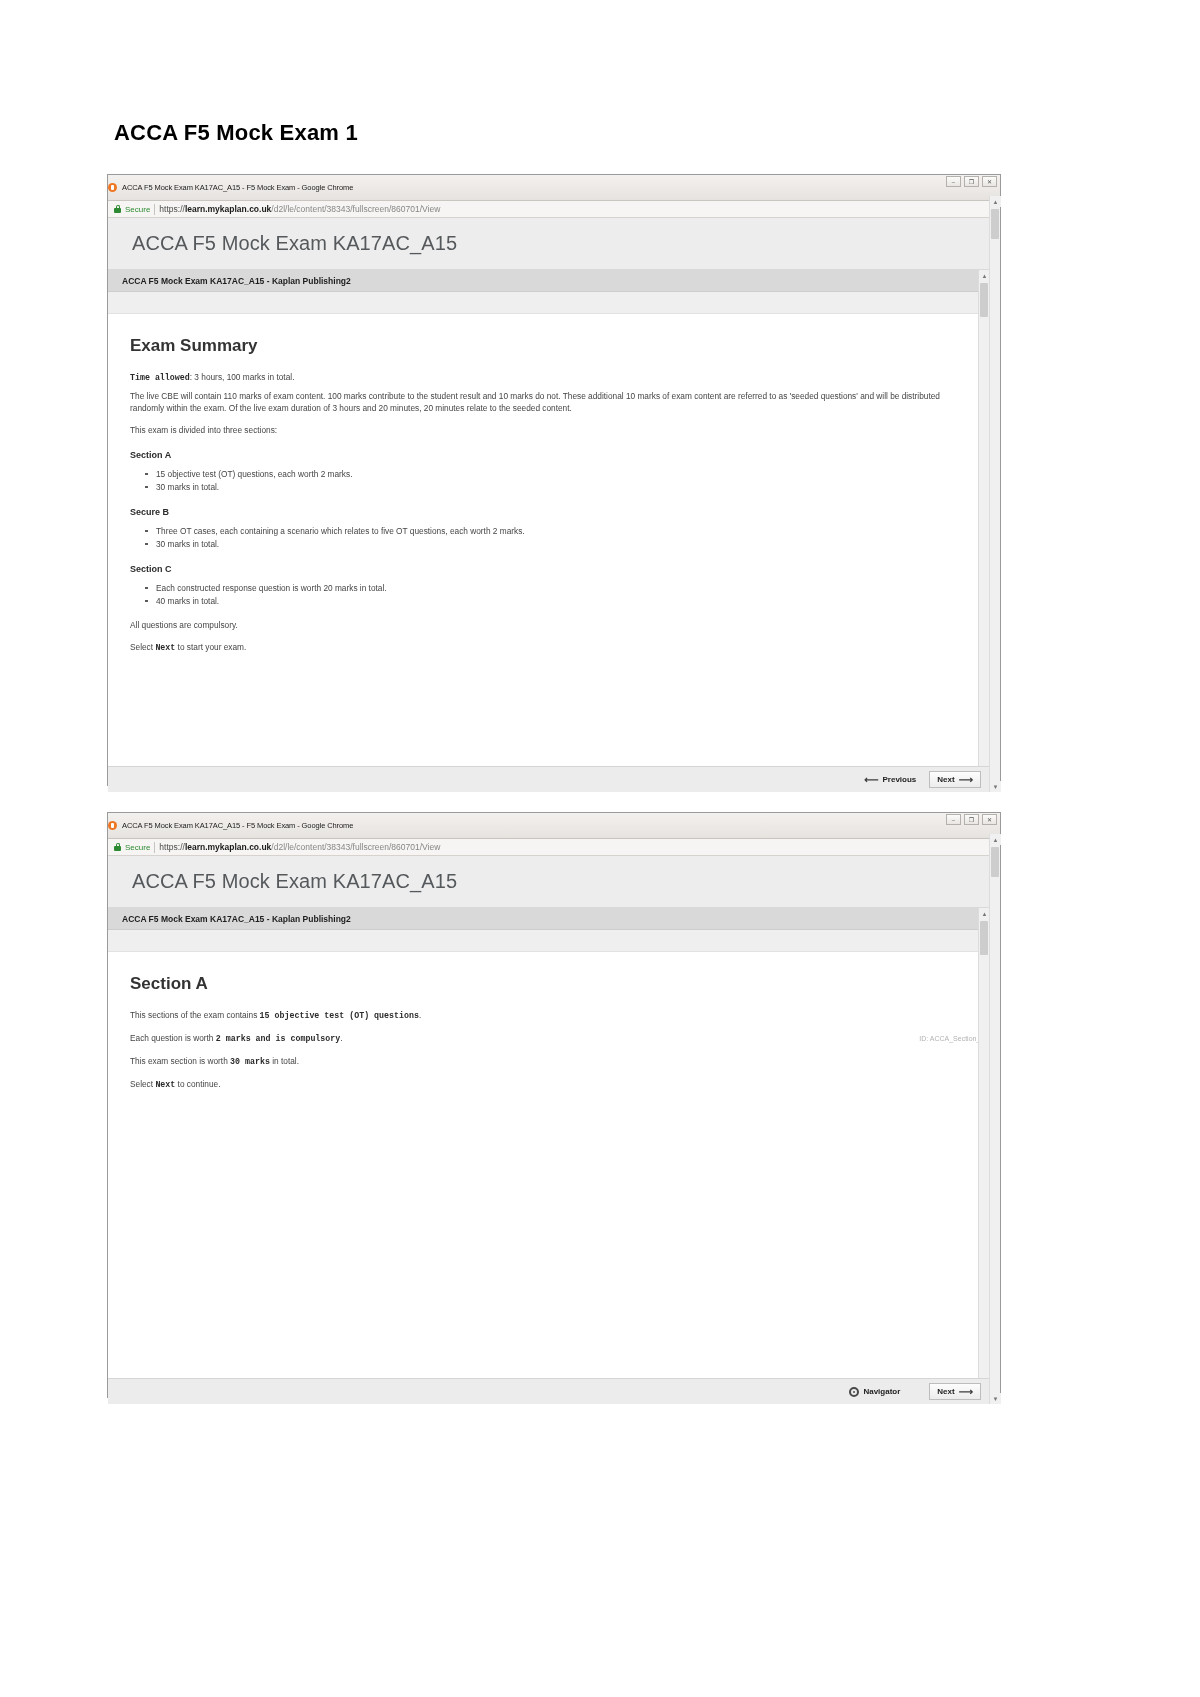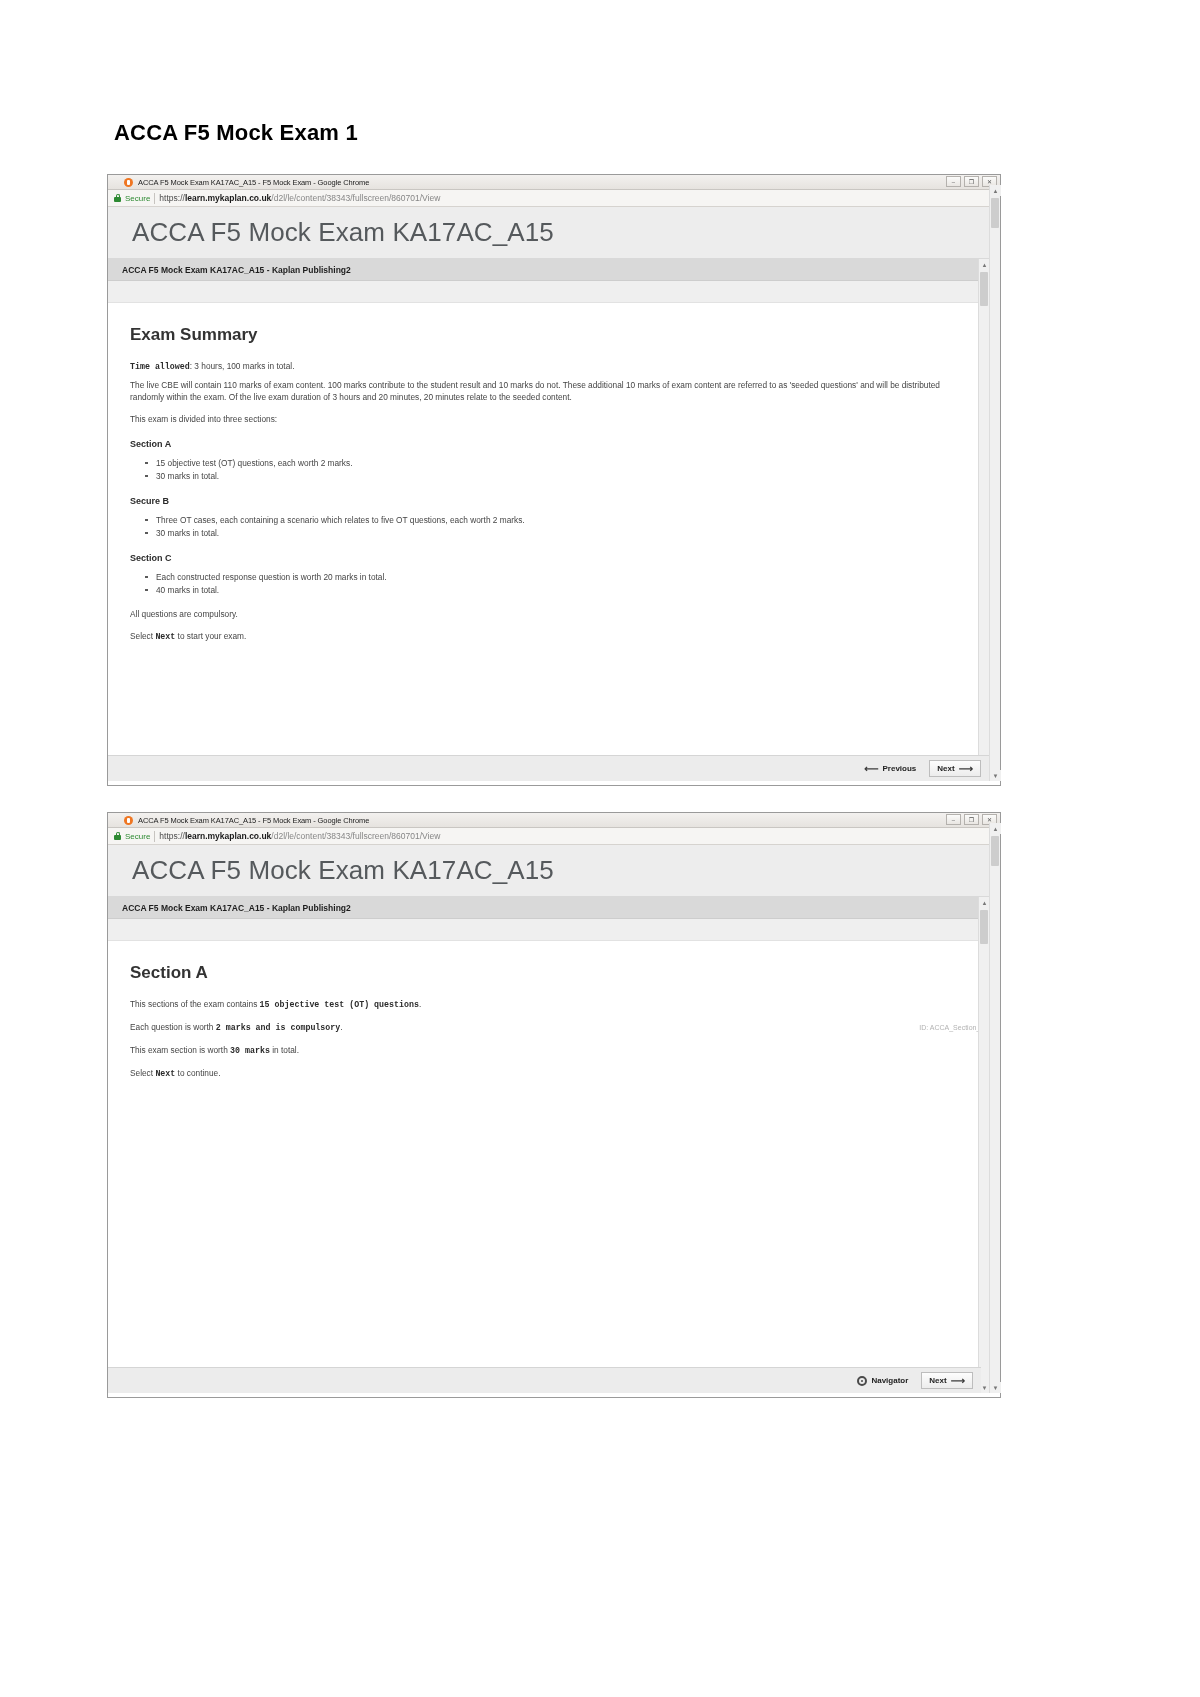--- a/index.html
+++ b/index.html
@@ -20,25 +20,25 @@
   }
 
   
   .win{
     position:absolute;
     background:#ffffff;
     border:1px solid #9a9a9a;
     box-shadow:0 0 0 0 rgba(0,0,0,0);
   }
   .win-titlebar{
-    height:15px;
+    height:26px;
     background:linear-gradient(#f3f1ef,#e6e3df);
     border-bottom:1px solid #c9c6c2;
     display:flex; align-items:center;
-    padding:0 16px;
+    padding:0 0;
     position:relative;
   }
   .chrome-favicon{
     width:9px;height:9px;border-radius:50%;
     background:#ef7622;
     margin-right:5px; flex:0 0 auto;
     position:relative;
   }
   .chrome-favicon::after{
     content:""; position:absolute; left:3px; top:2px;
@@ -97,21 +97,21 @@
 
   
   .d2l-header{
     background:#ededed;
     border-bottom:1px solid #d9d9d9;
     height:52px;
     display:flex;align-items:center;
     padding-left:24px;
   }
   .d2l-header .t{
-    font-size:26px; color:#55595c; font-weight:normal;
+    font-size:20px; color:#55595c; font-weight:normal;
     letter-spacing:.1px;
   }
 
   
   .d2l-body{ position:relative; background:#fff; }
   .crumbbar{
     background:#d9d9d9;
     height:22px;
     display:flex;align-items:center;
     padding-left:14px;
@@ -335,21 +335,21 @@
       <div class="thumb" style="top:13px;height:34px;"></div>
       <div class="arrow" style="position:absolute;bottom:0;">▼</div>
     </div>
 
     <div class="vscroll outer" style="right:0; width:11px; top:-74px;">
       <div class="arrow">▲</div>
       <div class="thumb" style="top:13px;height:30px;"></div>
       <div class="arrow" style="position:absolute;bottom:0;">▼</div>
     </div>
 
-    <div class="footnav" style="right:19px;">
+    <div class="footnav" style="right:11px;gap:16px;">
       <div class="navbtn flat">
         <span class="gear"></span>
         <span>Navigator</span>
       </div>
       <div class="navbtn" style="margin-left:6px;">
         <span>Next</span>
         <span class="arrow-glyph">⟶</span>
       </div>
     </div>
   </div>

